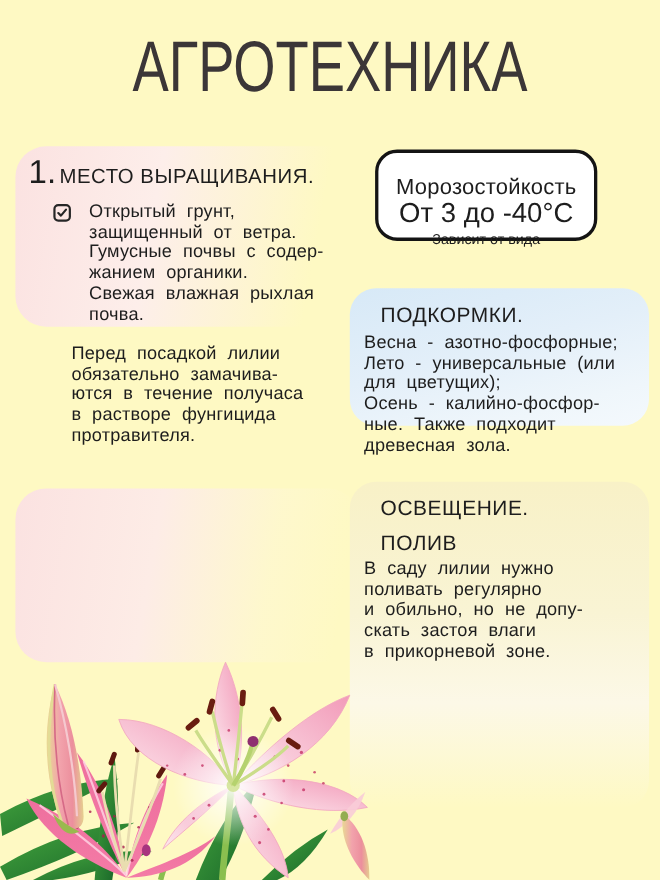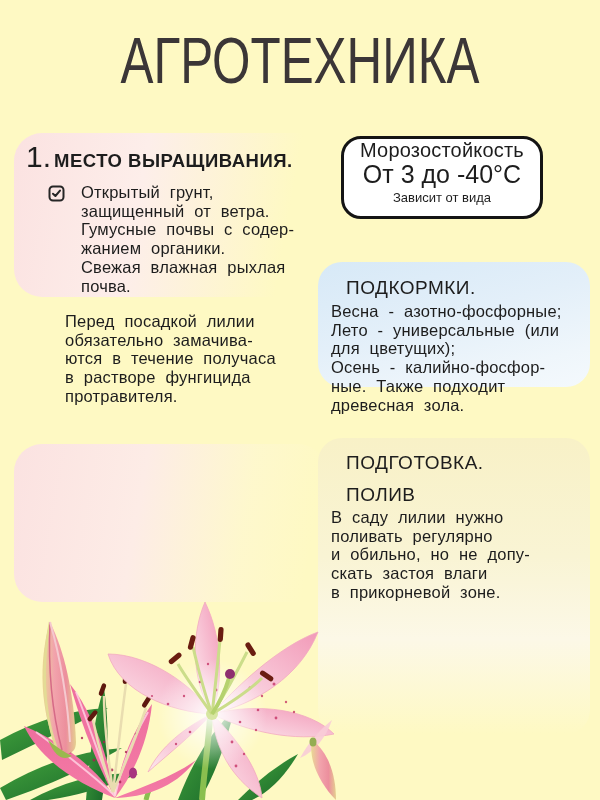--- a/index.html
+++ b/index.html
@@ -19,29 +19,29 @@
     background:linear-gradient(100deg,#fbe2e1 0%,#fdece6 40%,rgba(253,244,233,0.25) 72%,rgba(255,255,255,0) 93%);}
 
   
   .panel-feeding{left:318px;top:262px;width:272px;height:125px;border-radius:24px;
     background:linear-gradient(165deg,#d7e9f7 0%,#e3eff9 45%,#eff6fb 80%,#f4f9fd 100%);}
   .panel-lightwater{left:318px;top:438px;width:272px;height:296px;border-radius:24px;
     background:linear-gradient(180deg,#f8f1c7 0%,#f9f4d4 40%,#fcf8e7 68%,rgba(253,251,240,0) 100%);}
 
   
   .frost{left:341px;top:136px;width:202px;height:83px;border:3px solid #141414;
-         border-radius:20px;background:#fff;text-align:center;padding-top:0;}
+         border-radius:20px;background:#fff;text-align:center;padding-top:20px;}
   .frost .l1{font-size:20px;line-height:22px;letter-spacing:.2px;}
   .frost .l2{font-size:25px;line-height:27px;}
   .frost .l3{font-size:13px;line-height:16px;margin-top:2px;}
 
   
   .sec-head{position:absolute;white-space:nowrap;}
   .sec-head .num{font-size:30px;line-height:32px;vertical-align:baseline;}
-  .sec-head .h{font-size:18.5px;letter-spacing:.5px;margin-left:3px;vertical-align:baseline;font-weight:bold;}
+  .sec-head .h{font-size:18.5px;letter-spacing:.5px;margin-left:3px;vertical-align:baseline;}
 
   .body-text{font-size:16.5px;line-height:18.7px;letter-spacing:.2px;word-spacing:5px;
              white-space:pre-line;color:#1d1d1d;}
 
   .head-plain{font-size:19px;letter-spacing:.5px;}
 
   .check-row{position:absolute;left:34px;top:50px;display:flex;gap:16px;align-items:flex-start;}
   .check-row svg{flex:0 0 auto;margin-top:2px;}
 
   .prep-wrap{position:absolute;left:22px;top:309px;}
@@ -106,21 +106,21 @@
 ные. Также подходит
 древесная зола.</div>
     </div>
   </div>
 
   <div class="panel panel-planting">
   </div>
 
   <div class="panel panel-lightwater">
     <div class="lw-inner">
-      <span class="head-plain">ПОДГОТОВКА.</span>
+      <span class="head-plain">ОСВЕЩЕНИЕ.</span>
       <div class="water-block">
         <span class="head-plain">ПОЛИВ</span>
         <div class="body-text">В саду лилии нужно
 поливать регулярно
 и обильно, но не допу-
 скать застоя влаги
 в прикорневой зоне.</div>
       </div>
     </div>
   </div>

